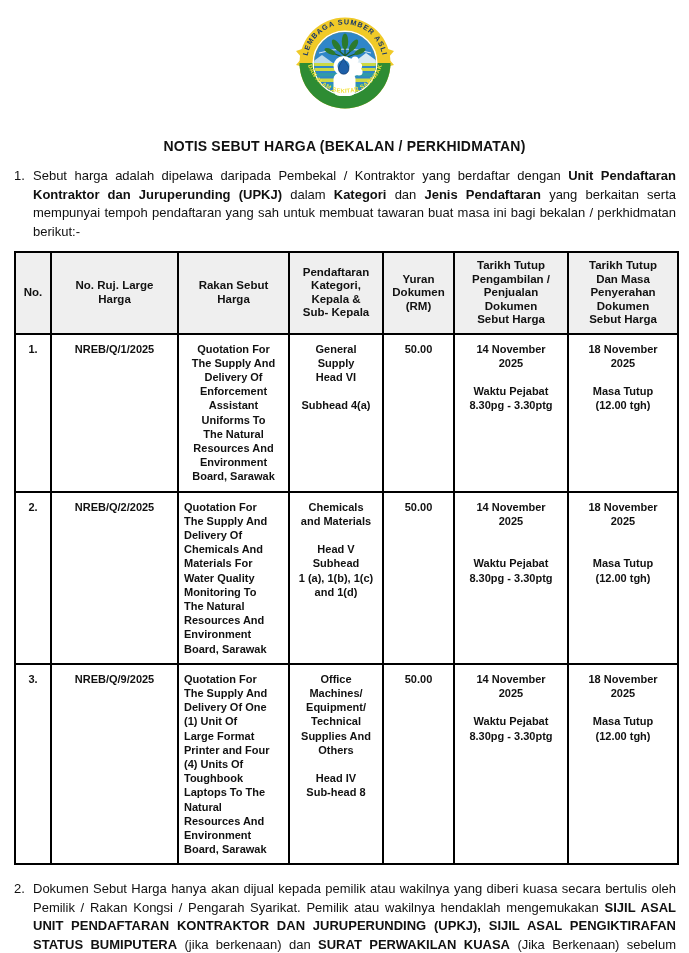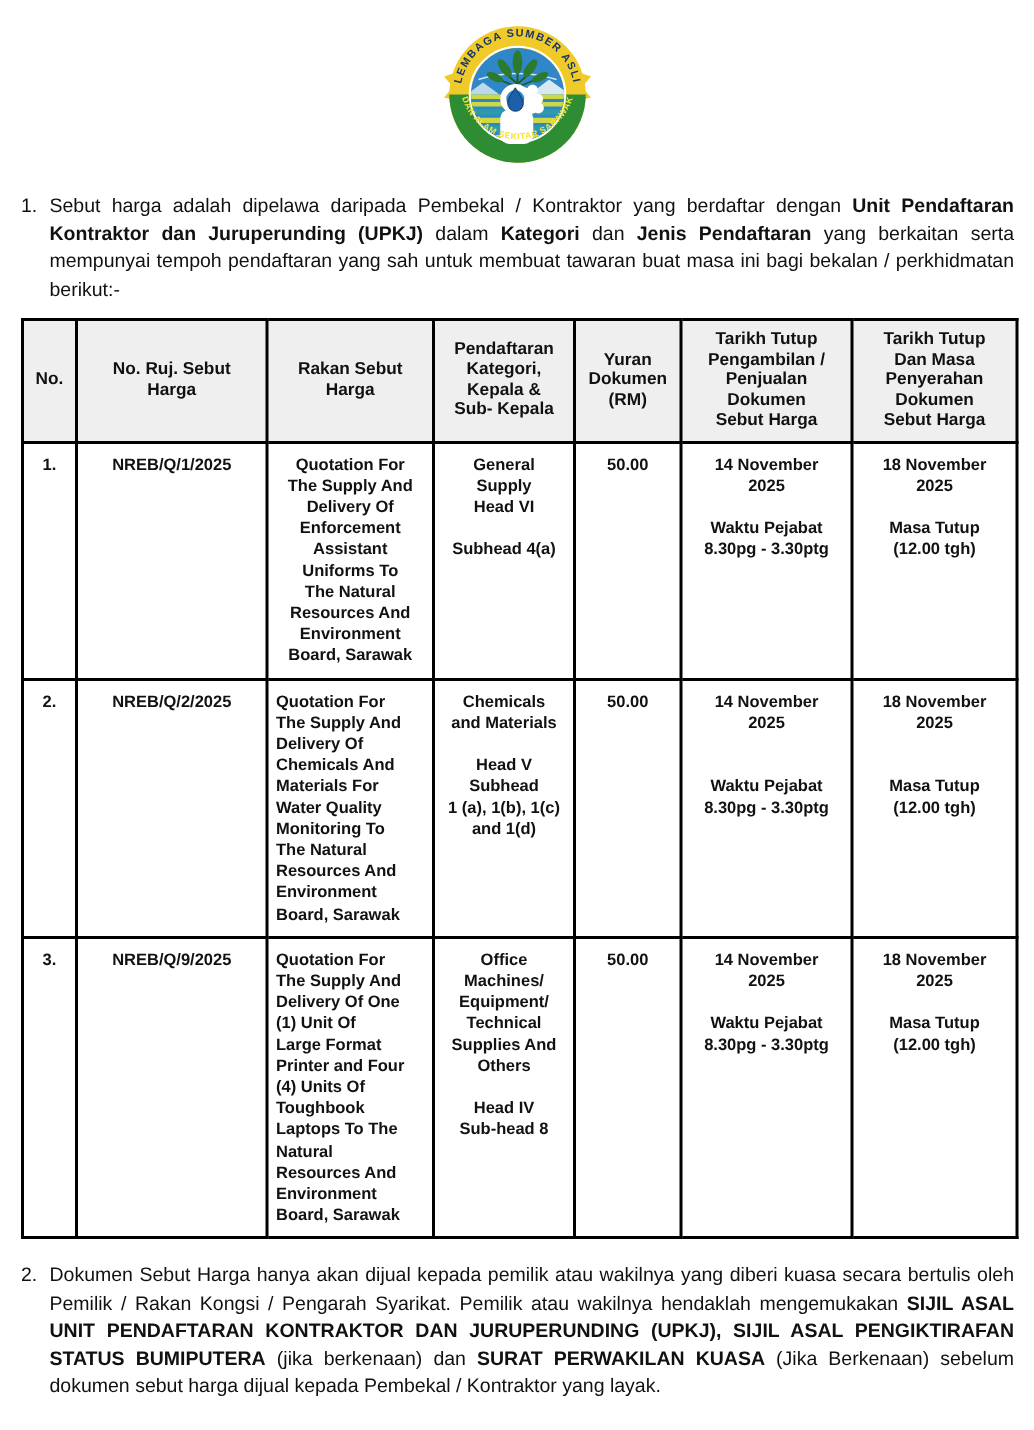--- a/index.html
+++ b/index.html
@@ -132,40 +132,41 @@
 
       <text font-size="7.2" font-weight="bold" fill="#15356b" letter-spacing="1" font-family="Liberation Sans, sans-serif">
         <textPath href="#arcTop" startOffset="50%" text-anchor="middle">LEMBAGA SUMBER ASLI</textPath>
       </text>
       <text font-size="5.8" font-weight="bold" fill="#f5e23a" letter-spacing="0.4" font-family="Liberation Sans, sans-serif">
         <textPath href="#arcBottom" startOffset="50%" text-anchor="middle">DAN ALAM SEKITAR SARAWAK</textPath>
       </text>
     </svg>
   </div>
 
+  <div class="doc-title">NOTIS SEBUT HARGA (BEKALAN / PERKHIDMATAN)</div>
 
   <div class="para">
     <span class="num">1.</span>
     <span class="ptext"><span>Sebut harga adalah dipelawa daripada Pembekal / Kontraktor yang berdaftar dengan </span><span class="b">Unit Pendaftaran Kontraktor dan Juruperunding (UPKJ)</span><span> dalam </span><span class="b">Kategori</span><span> dan </span><span class="b">Jenis Pendaftaran</span><span> yang berkaitan serta mempunyai tempoh pendaftaran yang sah untuk membuat tawaran buat masa ini bagi bekalan / perkhidmatan berikut:-</span></span>
   </div>
 
   <table class="quote-table">
     <colgroup>
       <col style="width:36px">
         <col style="width:127px">
         <col style="width:111px">
       <col style="width:94px">
         <col style="width:71px">
         <col style="width:114px">
         <col style="width:110px">
     </colgroup>
     <thead>
       <tr>
         <th>No.</th>
-        <th>No. Ruj. Sebut
+        <th>No. Ruj. Large
 Harga</th>
         <th>Rakan Sebut
 Harga</th>
         <th>Pendaftaran
 Kategori,
 Kepala &amp;
 Sub- Kepala</th>
         <th>Yuran
 Dokumen
 (RM)</th>

